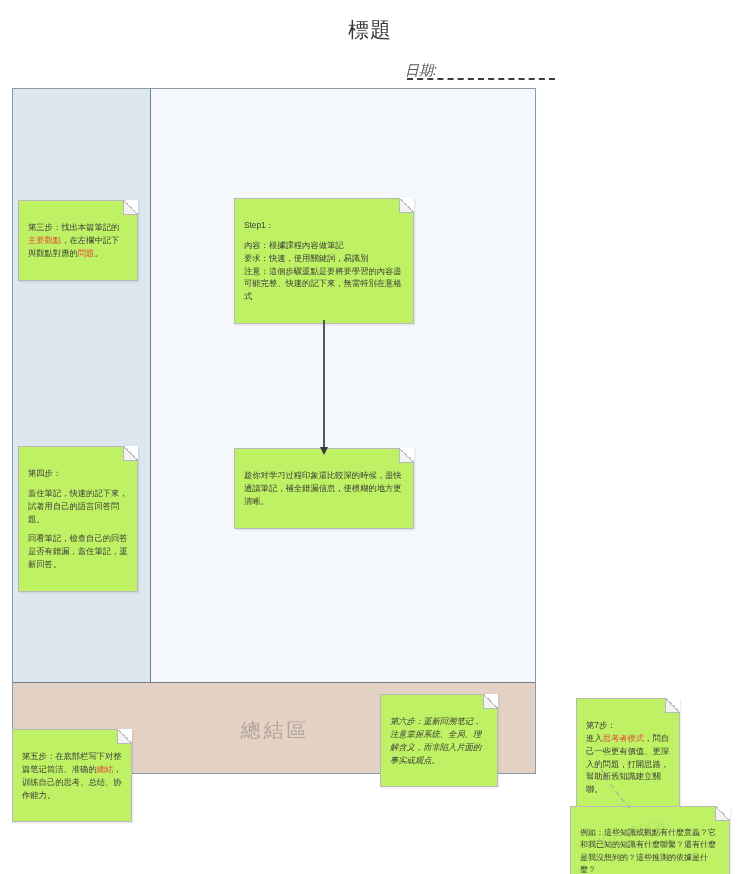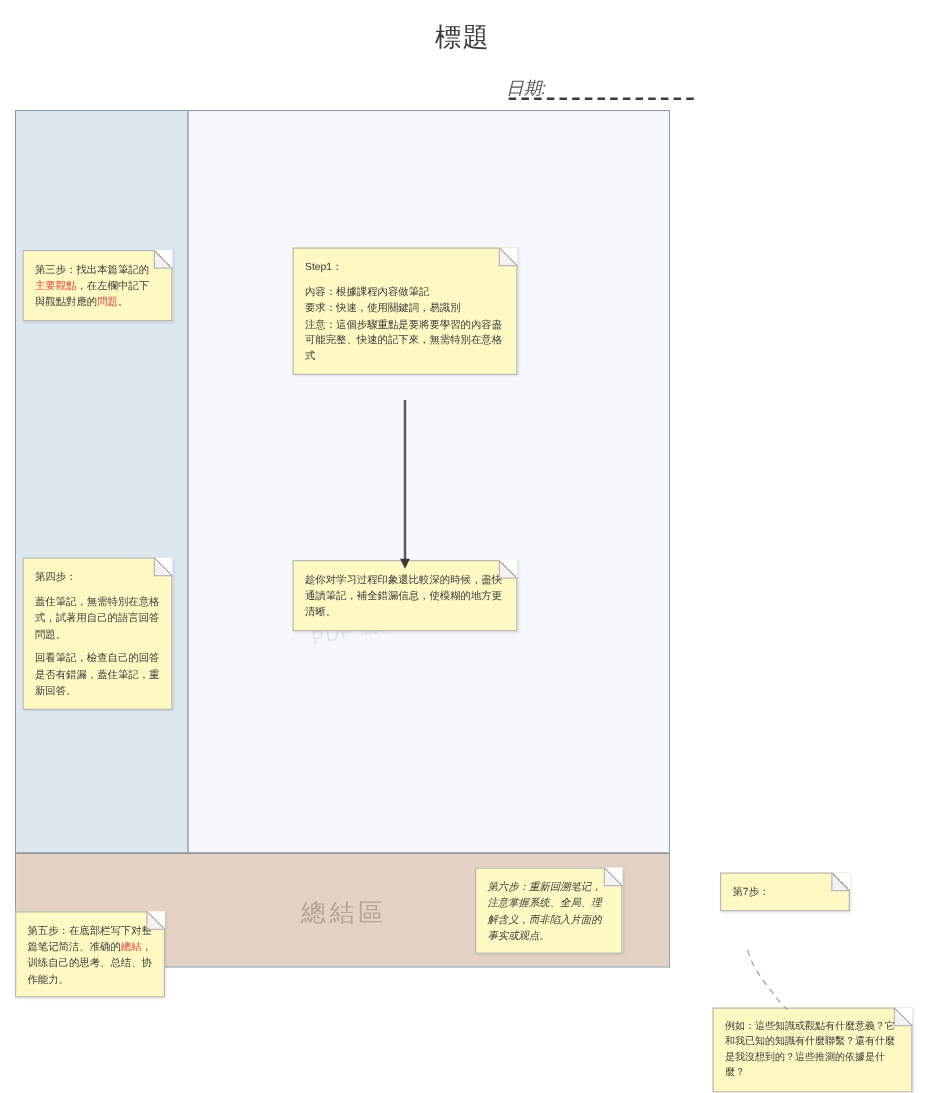--- a/index.html
+++ b/index.html
@@ -110,27 +110,27 @@
   }
   #zone-label-summary {
     left: 0; top: 628px; width: 524px;
     text-align: center;
     color: #b2a49a;
   }
 
   
   .note {
     position: absolute;
-    background: #fef9c3;
+    background: #bef264;
     border: 1px solid #b9b9b9;
     box-sizing: border-box;
     font-size: 8.3px;
     line-height: 1.55;
     color: #3a3a3a;
-    padding: 8px 9px;
+    padding: 20px 9px;
     box-shadow: 1px 1px 2px rgba(0,0,0,.10);
   }
   .note .fold {
     position: absolute;
     right: -1px;
     top: -1px;
     width: 14px;
     height: 14px;
     background: linear-gradient(225deg, #ffffff 0 50%, #b9b9b9 50% 56%, #f2f2f2 56% 100%);
     border-left: 1px solid #b9b9b9;
@@ -217,21 +217,21 @@
   <p>
     <span>第三步：找出本篇筆記的</span><br>
     <span class="hl">主要觀點</span><span>，在左欄中記下</span><br>
     <span>與觀點對應的</span><span class="hl">問題</span><span>。</span>
   </p>
 </div>
 
 <div class="note" id="note-step4">
   <span class="fold"></span>
   <p>第四步：</p>
-  <p>蓋住筆記，無需特別在意格式，試著用自己的語言回答問題。</p>
+  <p>蓋住筆記，快速的記下來，試著用自己的語言回答問題。</p>
   <p>回看筆記，檢查自己的回答是否有錯漏，蓋住筆記，重新回答。</p>
 </div>
 
 <div class="note" id="note-step5">
   <span class="fold"></span>
   <p>
     <span>第五步：在底部栏写下对整篇笔记简洁、准确的</span><span class="hl">總結</span><span>，训练自己的思考、总结、协作能力。</span>
   </p>
 </div>
 
@@ -249,20 +249,23 @@
 </div>
 
 <div class="note" id="note-step6">
   <span class="fold"></span>
   <p>第六步：重新回溯笔记，注意掌握系统、全局、理解含义，而非陷入片面的事实或观点。</p>
 </div>
 
 <div class="note" id="note-step7">
   <span class="fold"></span>
   <p style="margin-bottom:0">第7步：</p>
+  <p>
+    <span>進入</span><span class="hl">思考者模式</span><span>，問自己一些更有價值、更深入的問題，打開思路，幫助新舊知識建立關聯。</span>
+  </p>
 </div>
 
 <div class="note" id="note-example">
   <span class="fold"></span>
   <p>例如：這些知識或觀點有什麼意義？它和我已知的知識有什麼聯繫？還有什麼是我沒想到的？這些推測的依據是什麼？</p>
 </div>
 
 <div id="connector-arrow"></div>
 
 <svg id="connector-step7" viewBox="0 0 40 48">

